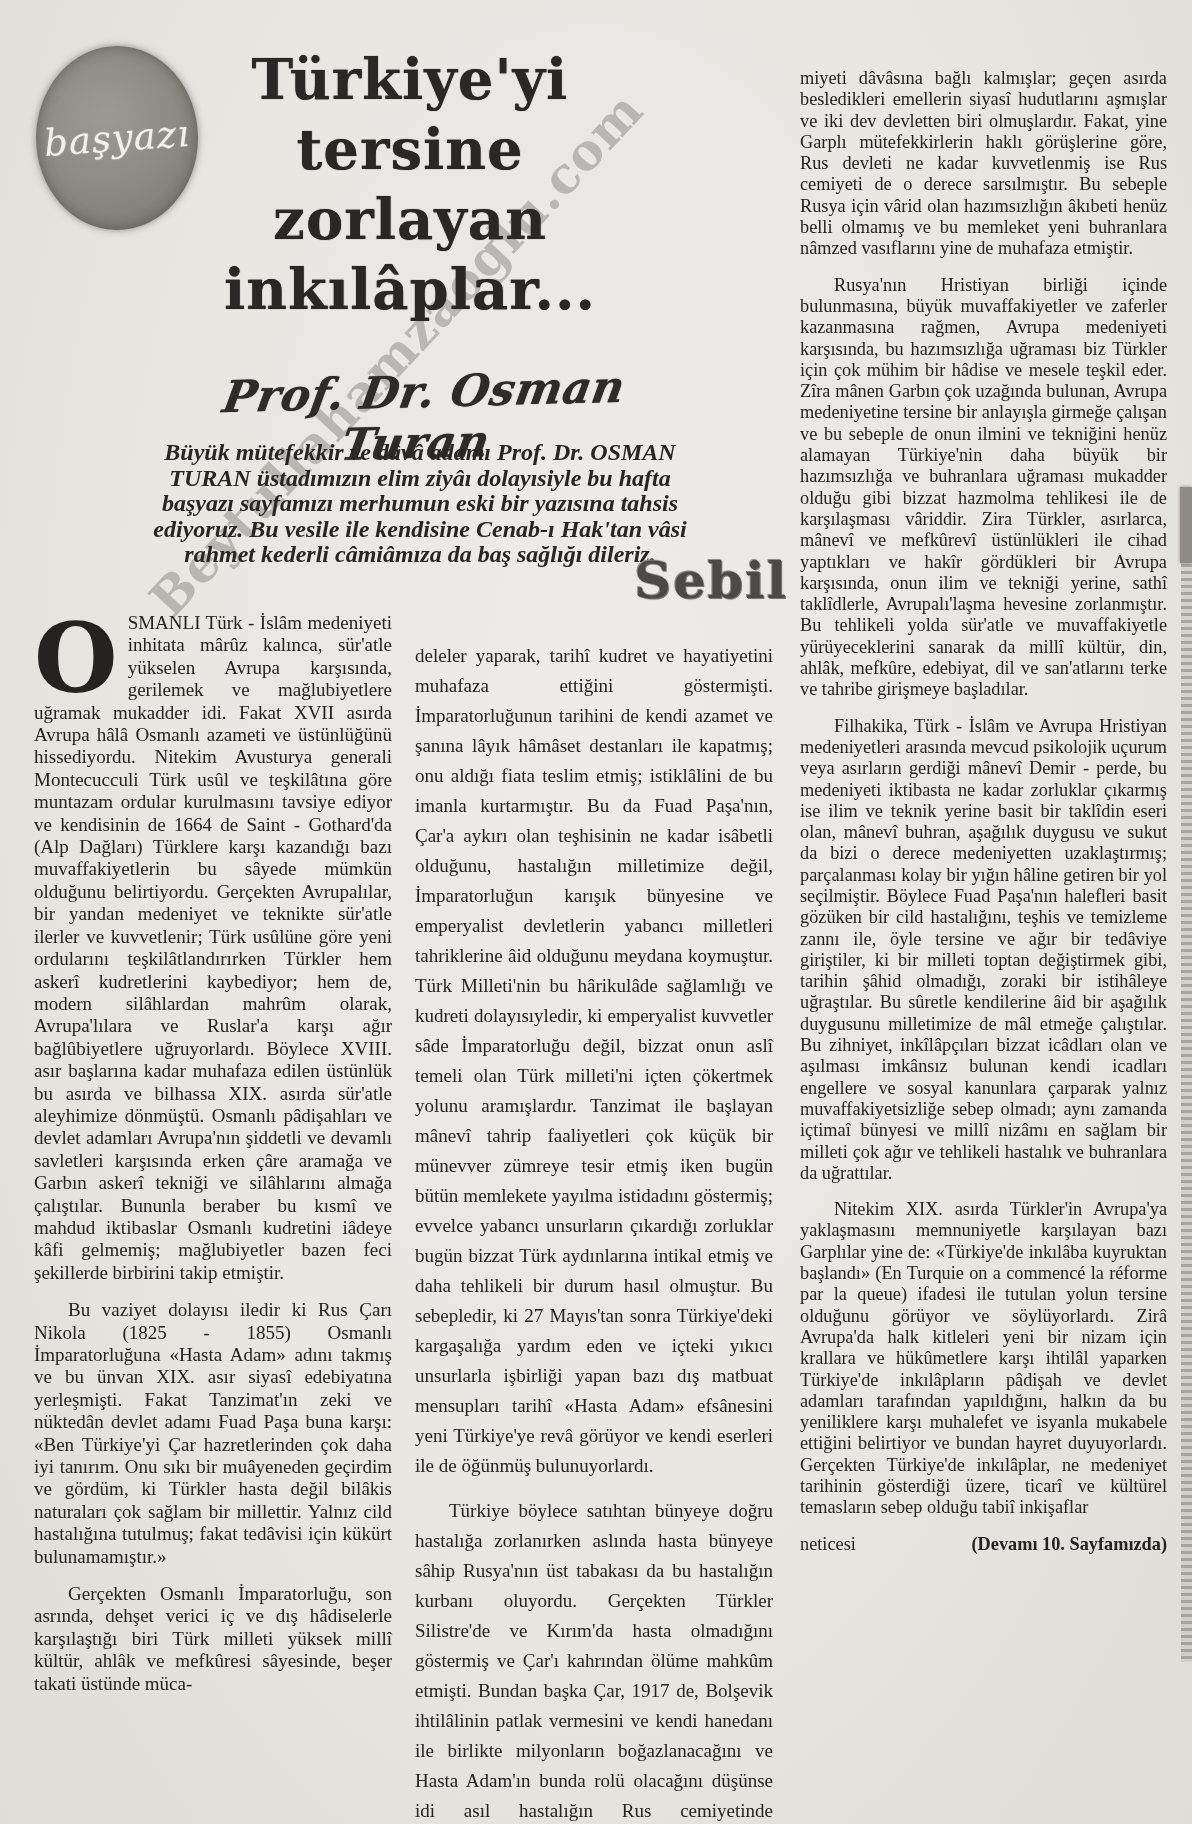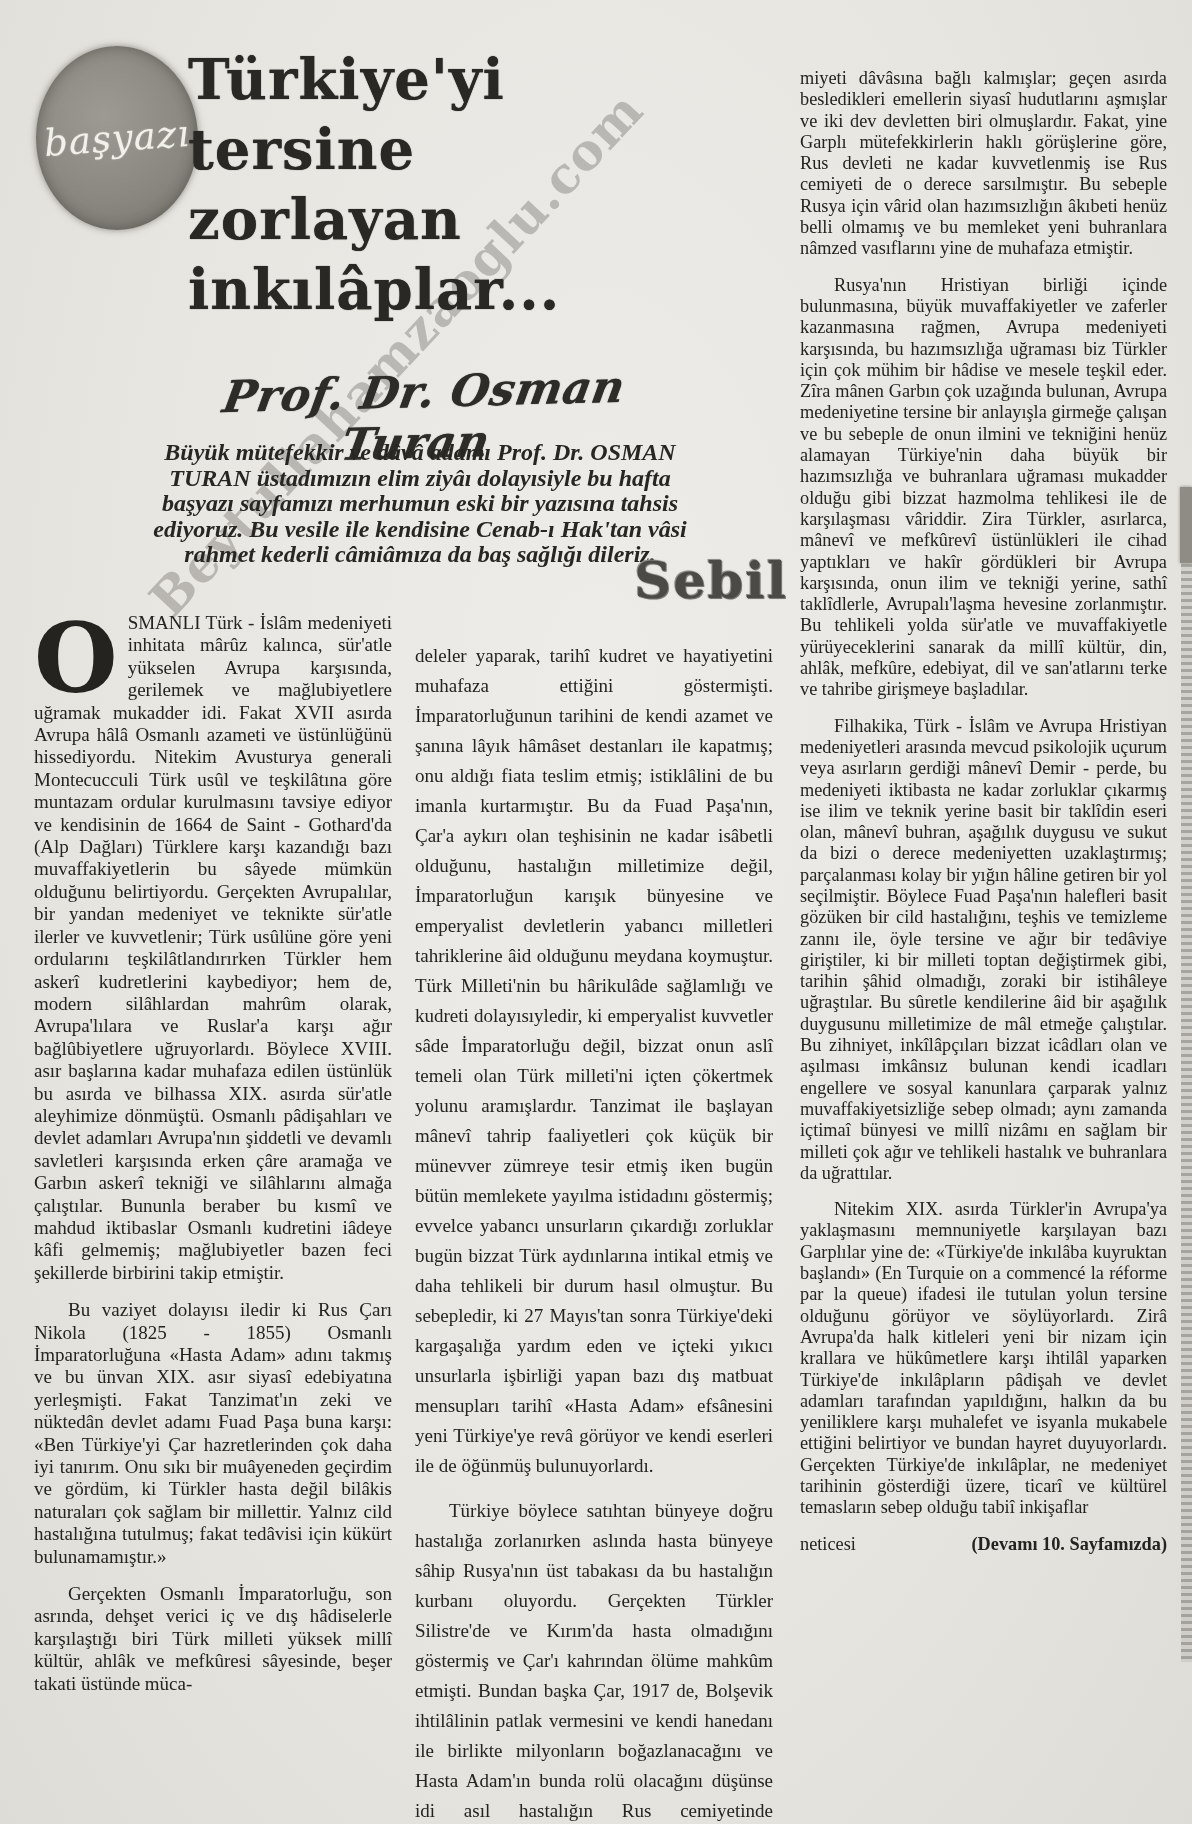--- a/index.html
+++ b/index.html
@@ -19,21 +19,21 @@
     box-shadow:0 0 7px rgba(70,68,62,.55), inset 0 0 14px rgba(45,44,40,.45);
     display:flex; align-items:center; justify-content:center;
   }
   .badge-text{
     color:#f2f0ea; font-family:"DejaVu Serif", serif; font-style:italic;
     font-size:37px; letter-spacing:1px; transform:rotate(-4deg);
     text-shadow:0 0 2px rgba(255,255,255,.35);
   }
   .title{
     position:absolute; left:188px; top:44px; width:444px; margin:0;
-    text-align:left; font-family:"DejaVu Serif", serif; font-weight:bold;
+    text-align:center; font-family:"DejaVu Serif", serif; font-weight:bold;
     font-size:56px; line-height:70px; letter-spacing:1px; color:#292825;
     text-shadow:0 0 1px #3a3935;
   }
   .title-line{display:block;}
   .signature{
     position:absolute; left:200px; top:366px; width:440px; text-align:center;
     font-family:"DejaVu Serif", serif; font-style:italic; font-weight:bold;
     font-size:44px; color:#2d2c29;
     transform:skewX(-11deg) rotate(-1.5deg); letter-spacing:0.5px;
     text-shadow:0 0 1px #44423e;

